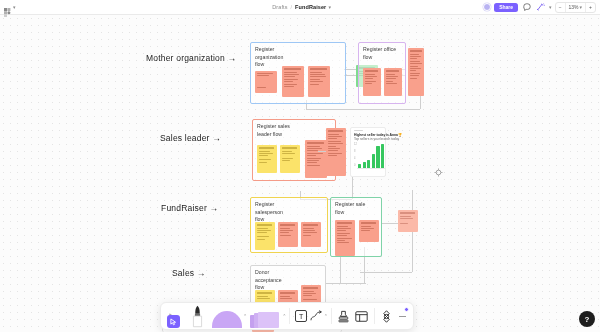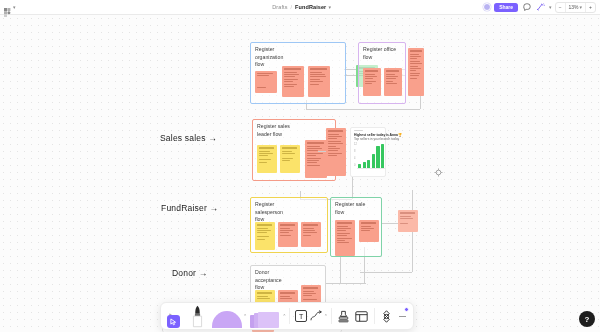--- a/index.html
+++ b/index.html
@@ -256,23 +256,24 @@
         <span>13%</span>
         <span class="caret">▾</span>
       </div>
       <div class="zoom-seg">+</div>
     </div>
   </div>
 </div>
 
 <div id="canvas">
 
-  <div class="row-label" style="left:160px; top:118px;">Sales sales →</div>
+  <div class="row-label" style="left:146px; top:38px;">Mother organization →</div>
+  <div class="row-label" style="left:160px; top:118px;">Sales leader →</div>
   <div class="row-label" style="left:161px; top:188px;">FundRaiser →</div>
-  <div class="row-label" style="left:172px; top:253px;">Donor →</div>
+  <div class="row-label" style="left:172px; top:253px;">Sales →</div>
 
   <div class="conn h" style="left:344px; top:54px; width:12px;"></div>
   <div class="conn h" style="left:344px; top:60px; width:12px;"></div>
   <div class="conn h" style="left:396px; top:54px; width:10px;"></div>
   <div class="conn h" style="left:396px; top:60px; width:10px;"></div>
 
   <div class="conn v" style="left:420px; top:62px; height:32px;"></div>
   <div class="conn h" style="left:306px; top:94px; width:114px;"></div>
   <div class="conn v" style="left:306px; top:85px; height:10px;"></div>
 

